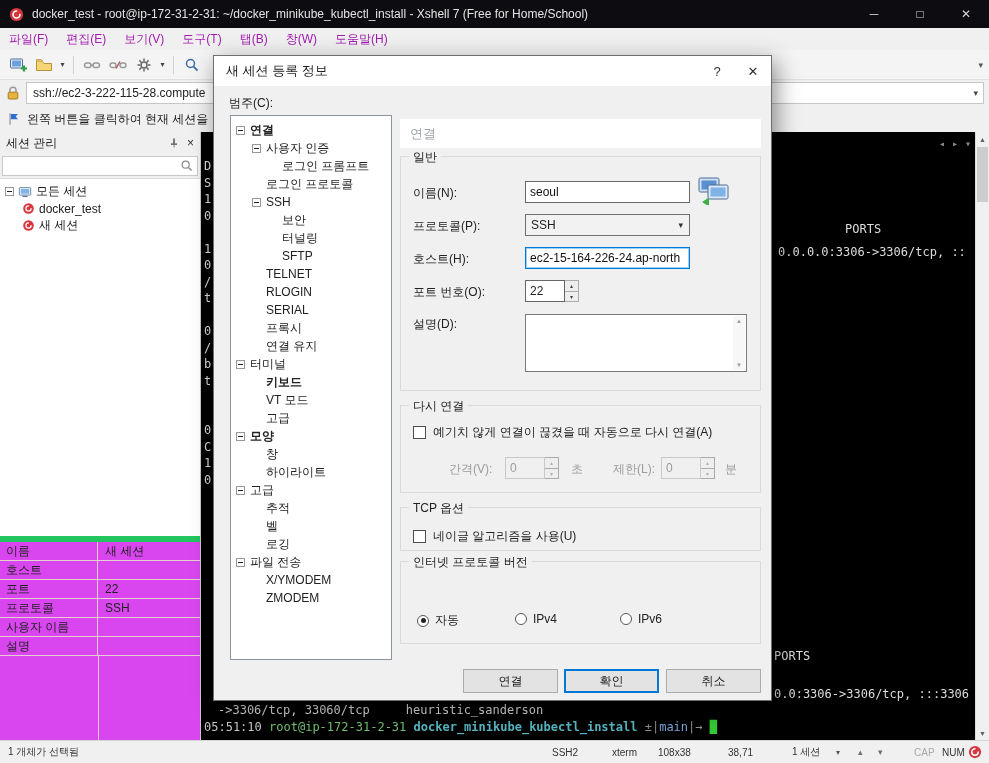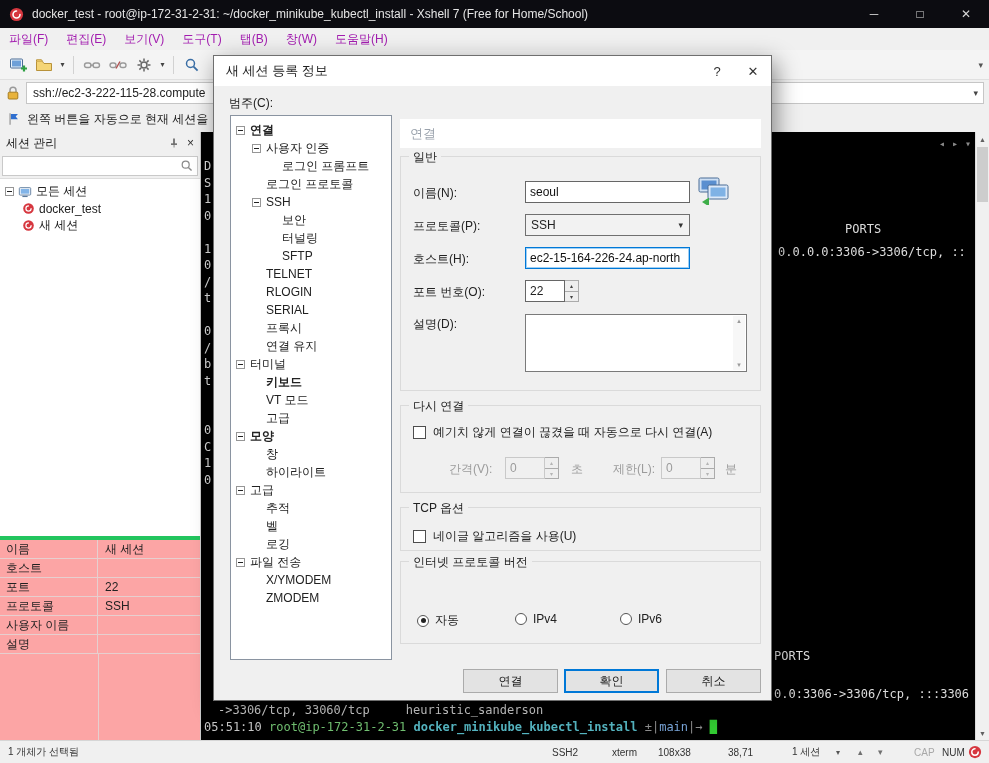--- a/index.html
+++ b/index.html
@@ -82,22 +82,22 @@
   .sb-search { position:absolute; top:24px; left:2px; right:2px; height:20px; background:#fff;
                border:1px solid #c9c9c9; }
   .sb-search svg { position:absolute; right:3px; top:2px; }
   .sb-tree { position:absolute; top:46px; left:0; right:0; height:358px; background:#fff;
              border-top:1px solid #ddd; padding:4px 0 0 2px; overflow:hidden; }
   .sbt-row { height:17px; display:flex; align-items:center; }
   .tree-box { width:9px; height:9px; flex:0 0 9px; border:1px solid #969696; background:#fff;
               position:relative; margin-right:4px; }
   .tree-box::after { content:""; position:absolute; left:1px; right:1px; top:3px; height:1px; background:#222; }
   .tree-ico { margin-right:4px; display:flex; }
-  .sb-table { position:absolute; top:404px; left:0; right:0; bottom:0; background:#fca5a5;
-              border-top:4px solid #22c55e; }
+  .sb-table { position:absolute; top:404px; left:0; right:0; bottom:0; background:#d946ef;
+              border-top:6px solid #22c55e; }
   .prop-row { height:19px; display:flex; border-bottom:1px solid #e6cfcf; }
   .prop-label { width:98px; flex:0 0 98px; border-right:1px solid #e6cfcf; display:flex;
                 align-items:center; padding-left:6px; }
   .prop-value { flex:1; display:flex; align-items:center; padding-left:7px; }
   .sb-table::after { content:""; position:absolute; left:98px; top:114px; bottom:0; width:1px; background:#e6cfcf; }
 
   
   .statusbar { position:absolute; left:0; right:0; bottom:0; height:23px; background:#f0f0f0;
                border-top:1px solid #d6d6d6; font-size:10px; color:#333; }
   .st { position:absolute; top:0; height:100%; display:flex; align-items:center; white-space:nowrap; }
@@ -273,21 +273,21 @@
     <span>ssh://ec2-3-222-115-28.compute</span>
     <span class="addr-caret"></span>
   </div>
 </div>
 
 <div class="infobar">
   <svg viewBox="0 0 16 16" width="14" height="14">
       <path d="M3.5 1.5v13" stroke="#888" stroke-width="1.2"></path>
       <path d="M4.5 2.2h8l-2.6 3 2.6 3h-8z" fill="#2f6fd0"></path>
     </svg>
-  <span>왼쪽 버튼을 자동으로 현재 세션을</span>
+  <span>왼쪽 버튼을 클릭하여 현재 세션을</span>
 </div>
 
 <div class="main">
 
   <div class="terminal">
     <pre class="t-leftcol">D
 S
 1
 0
 

